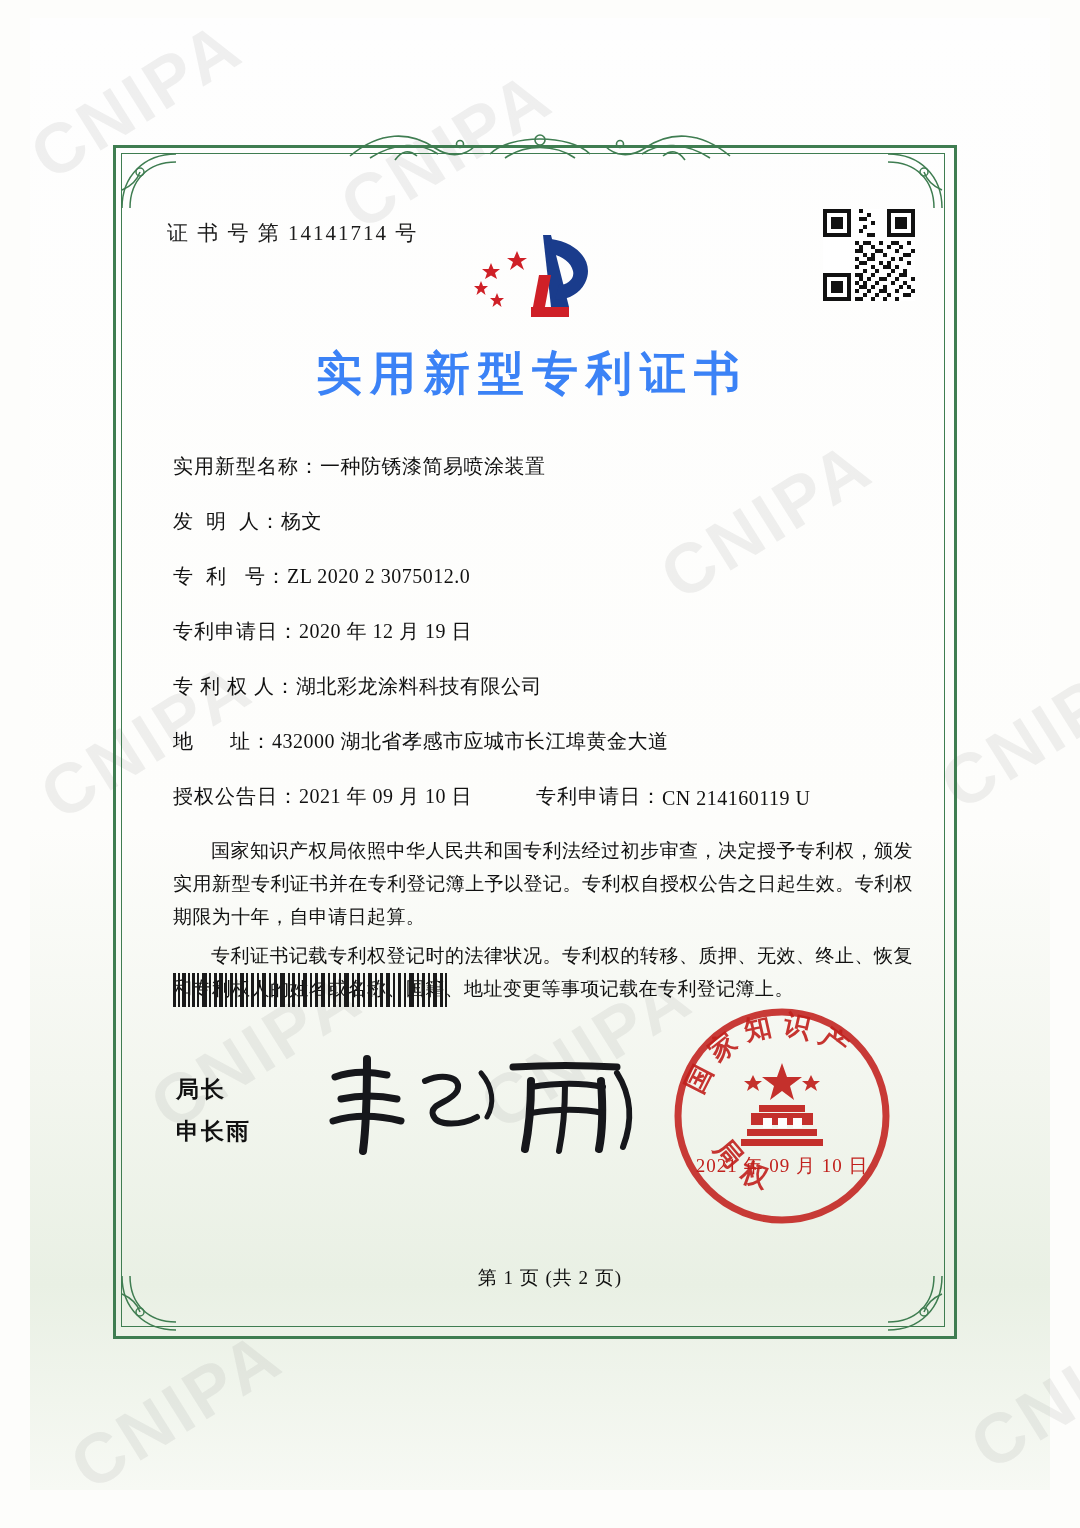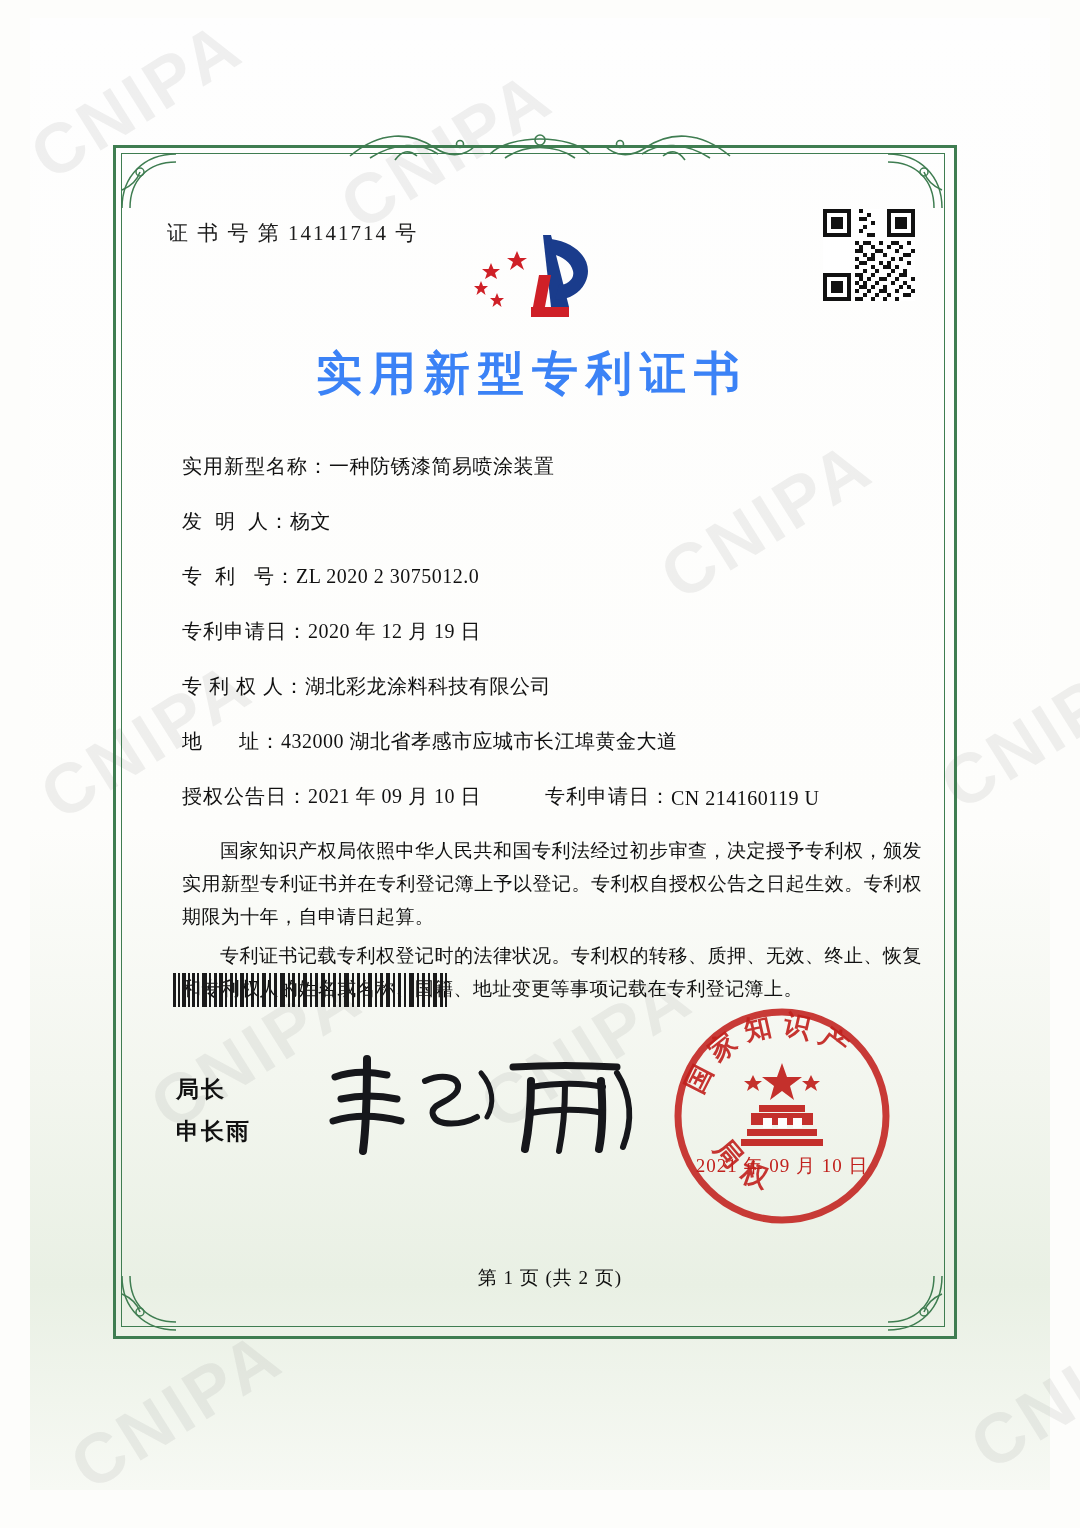--- a/index.html
+++ b/index.html
@@ -107,21 +107,21 @@
     top: 190px;
     text-align: center;
     font-size: 46px;
     font-weight: bold;
     letter-spacing: 8px;
     color: #3b82f6;
     font-family: "Liberation Serif", serif;
   }
   .fields {
     position: absolute;
-    left: 61px;
+    left: 52px;
     top: 300px;
     width: 740px;
   }
   .field-row {
     display: flex;
     align-items: baseline;
     margin-bottom: 28px;
     font-size: 20px;
     color: #111111;
   }

